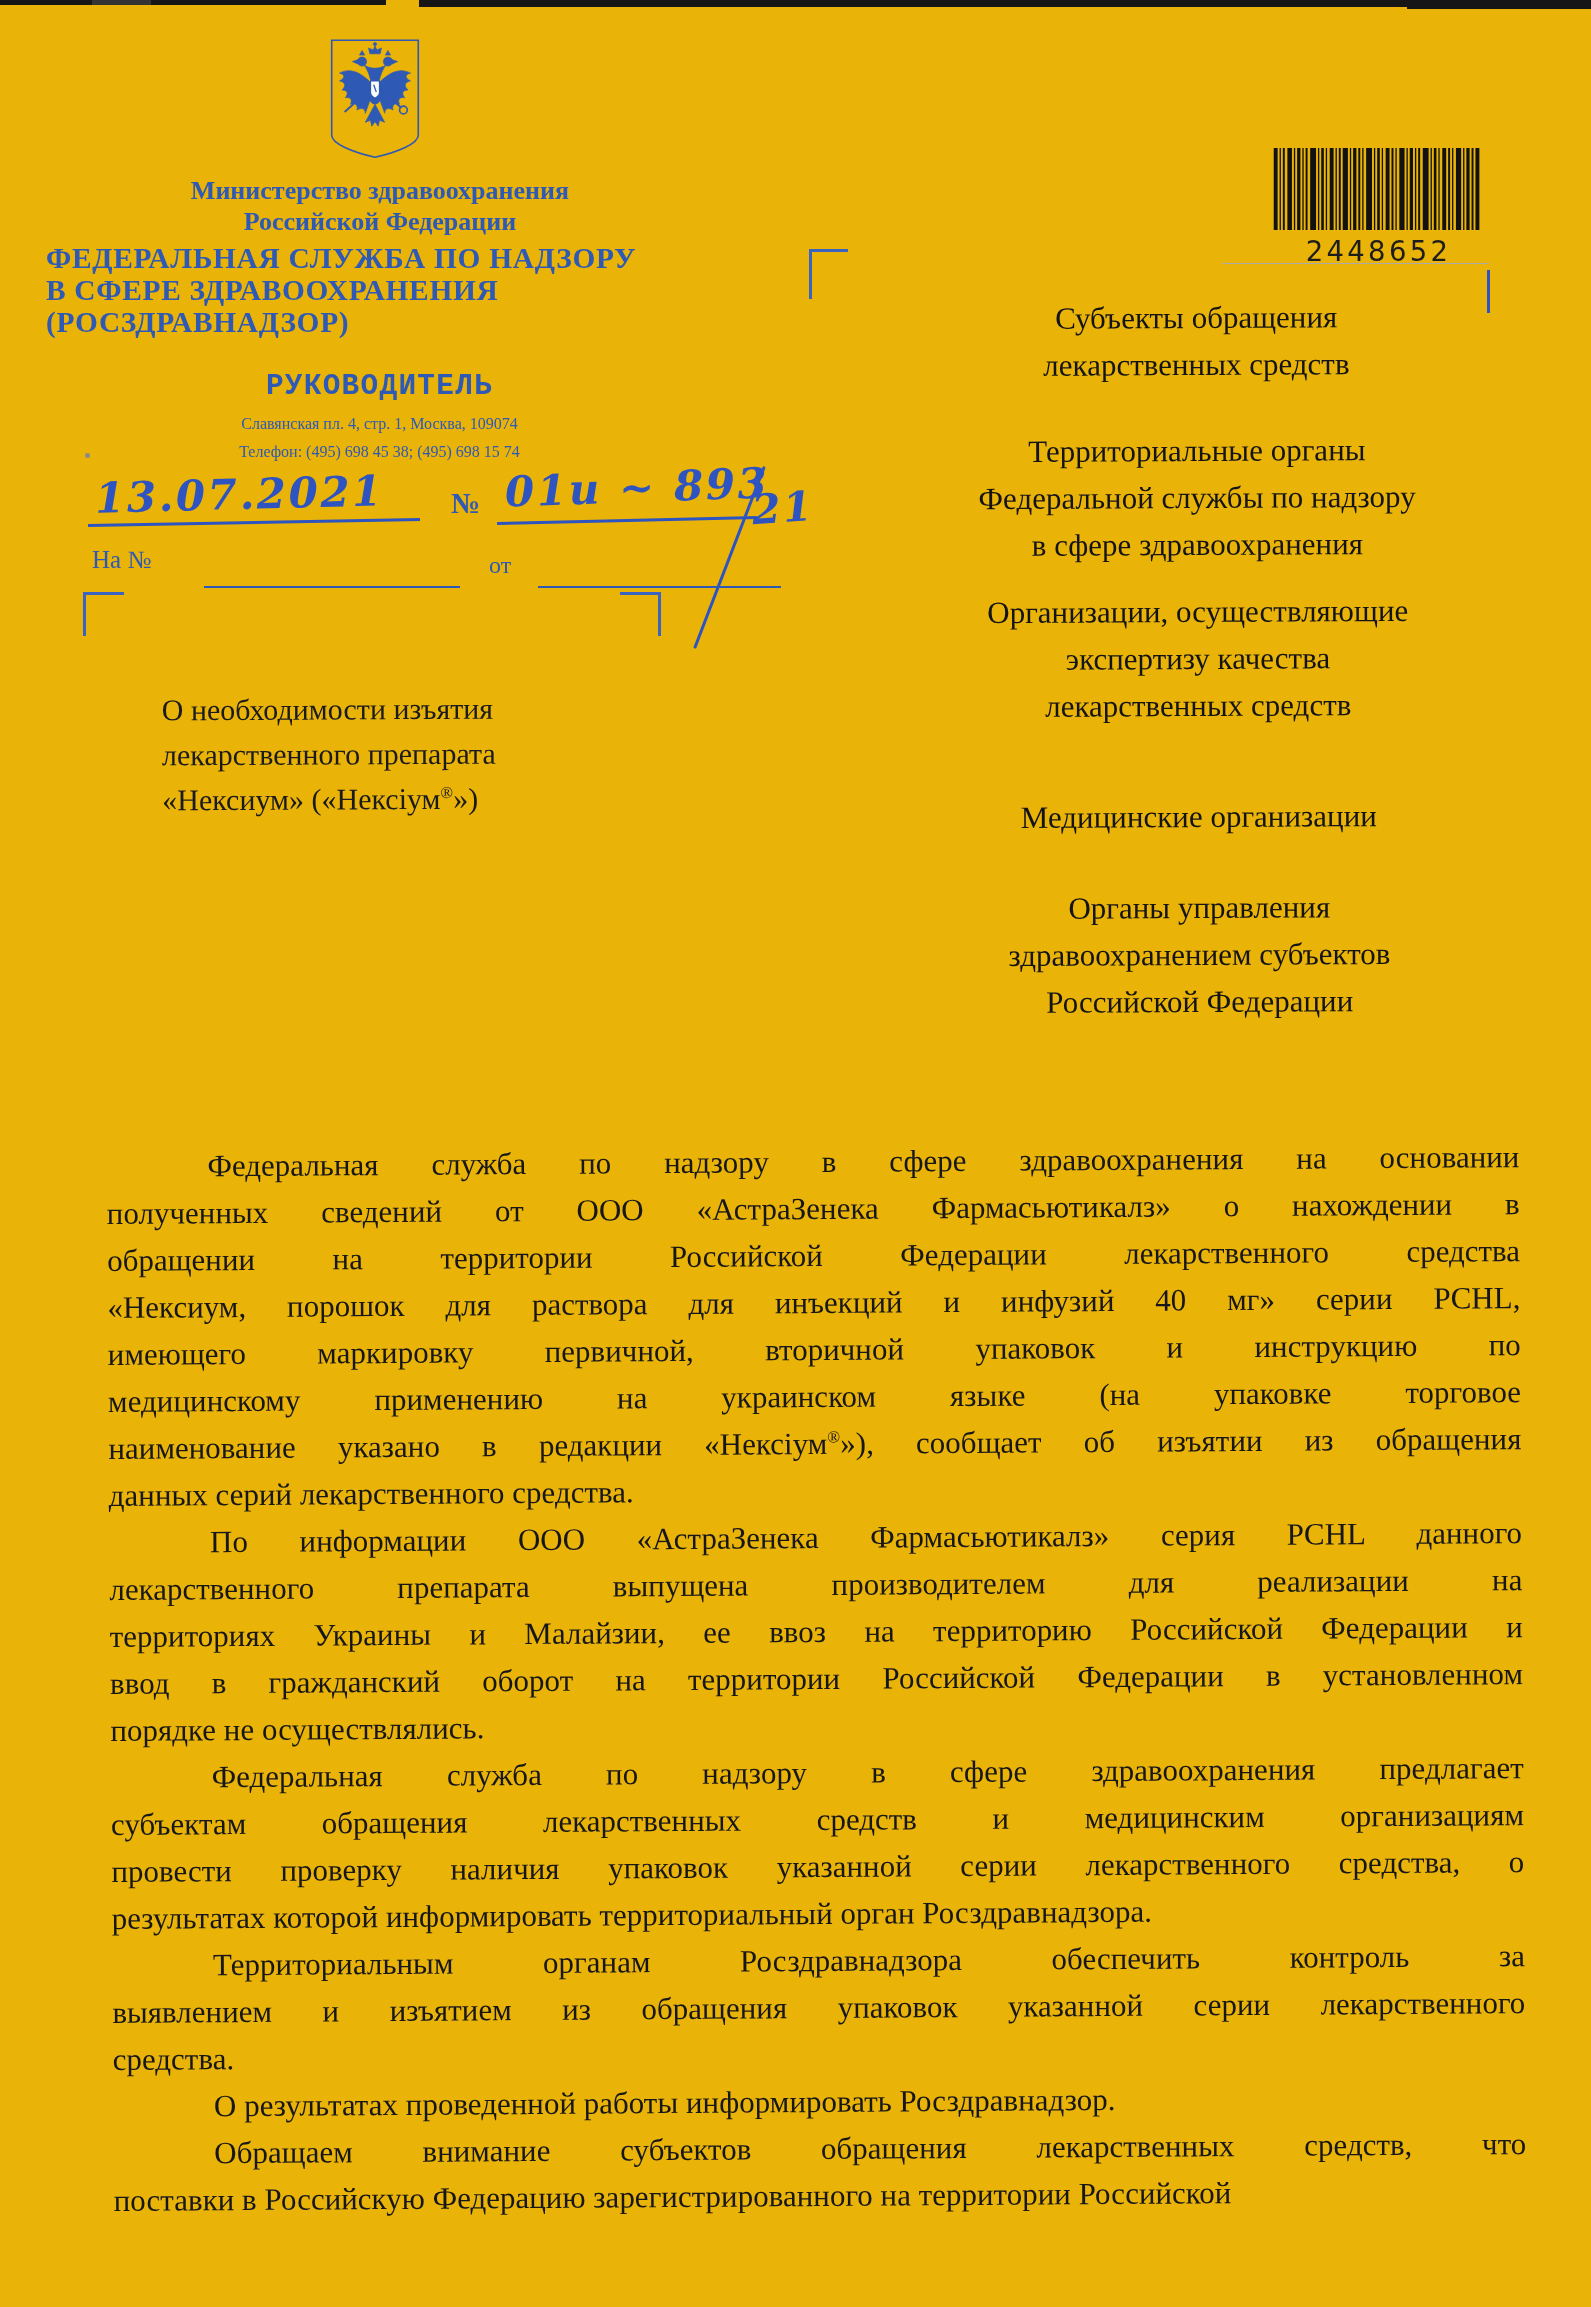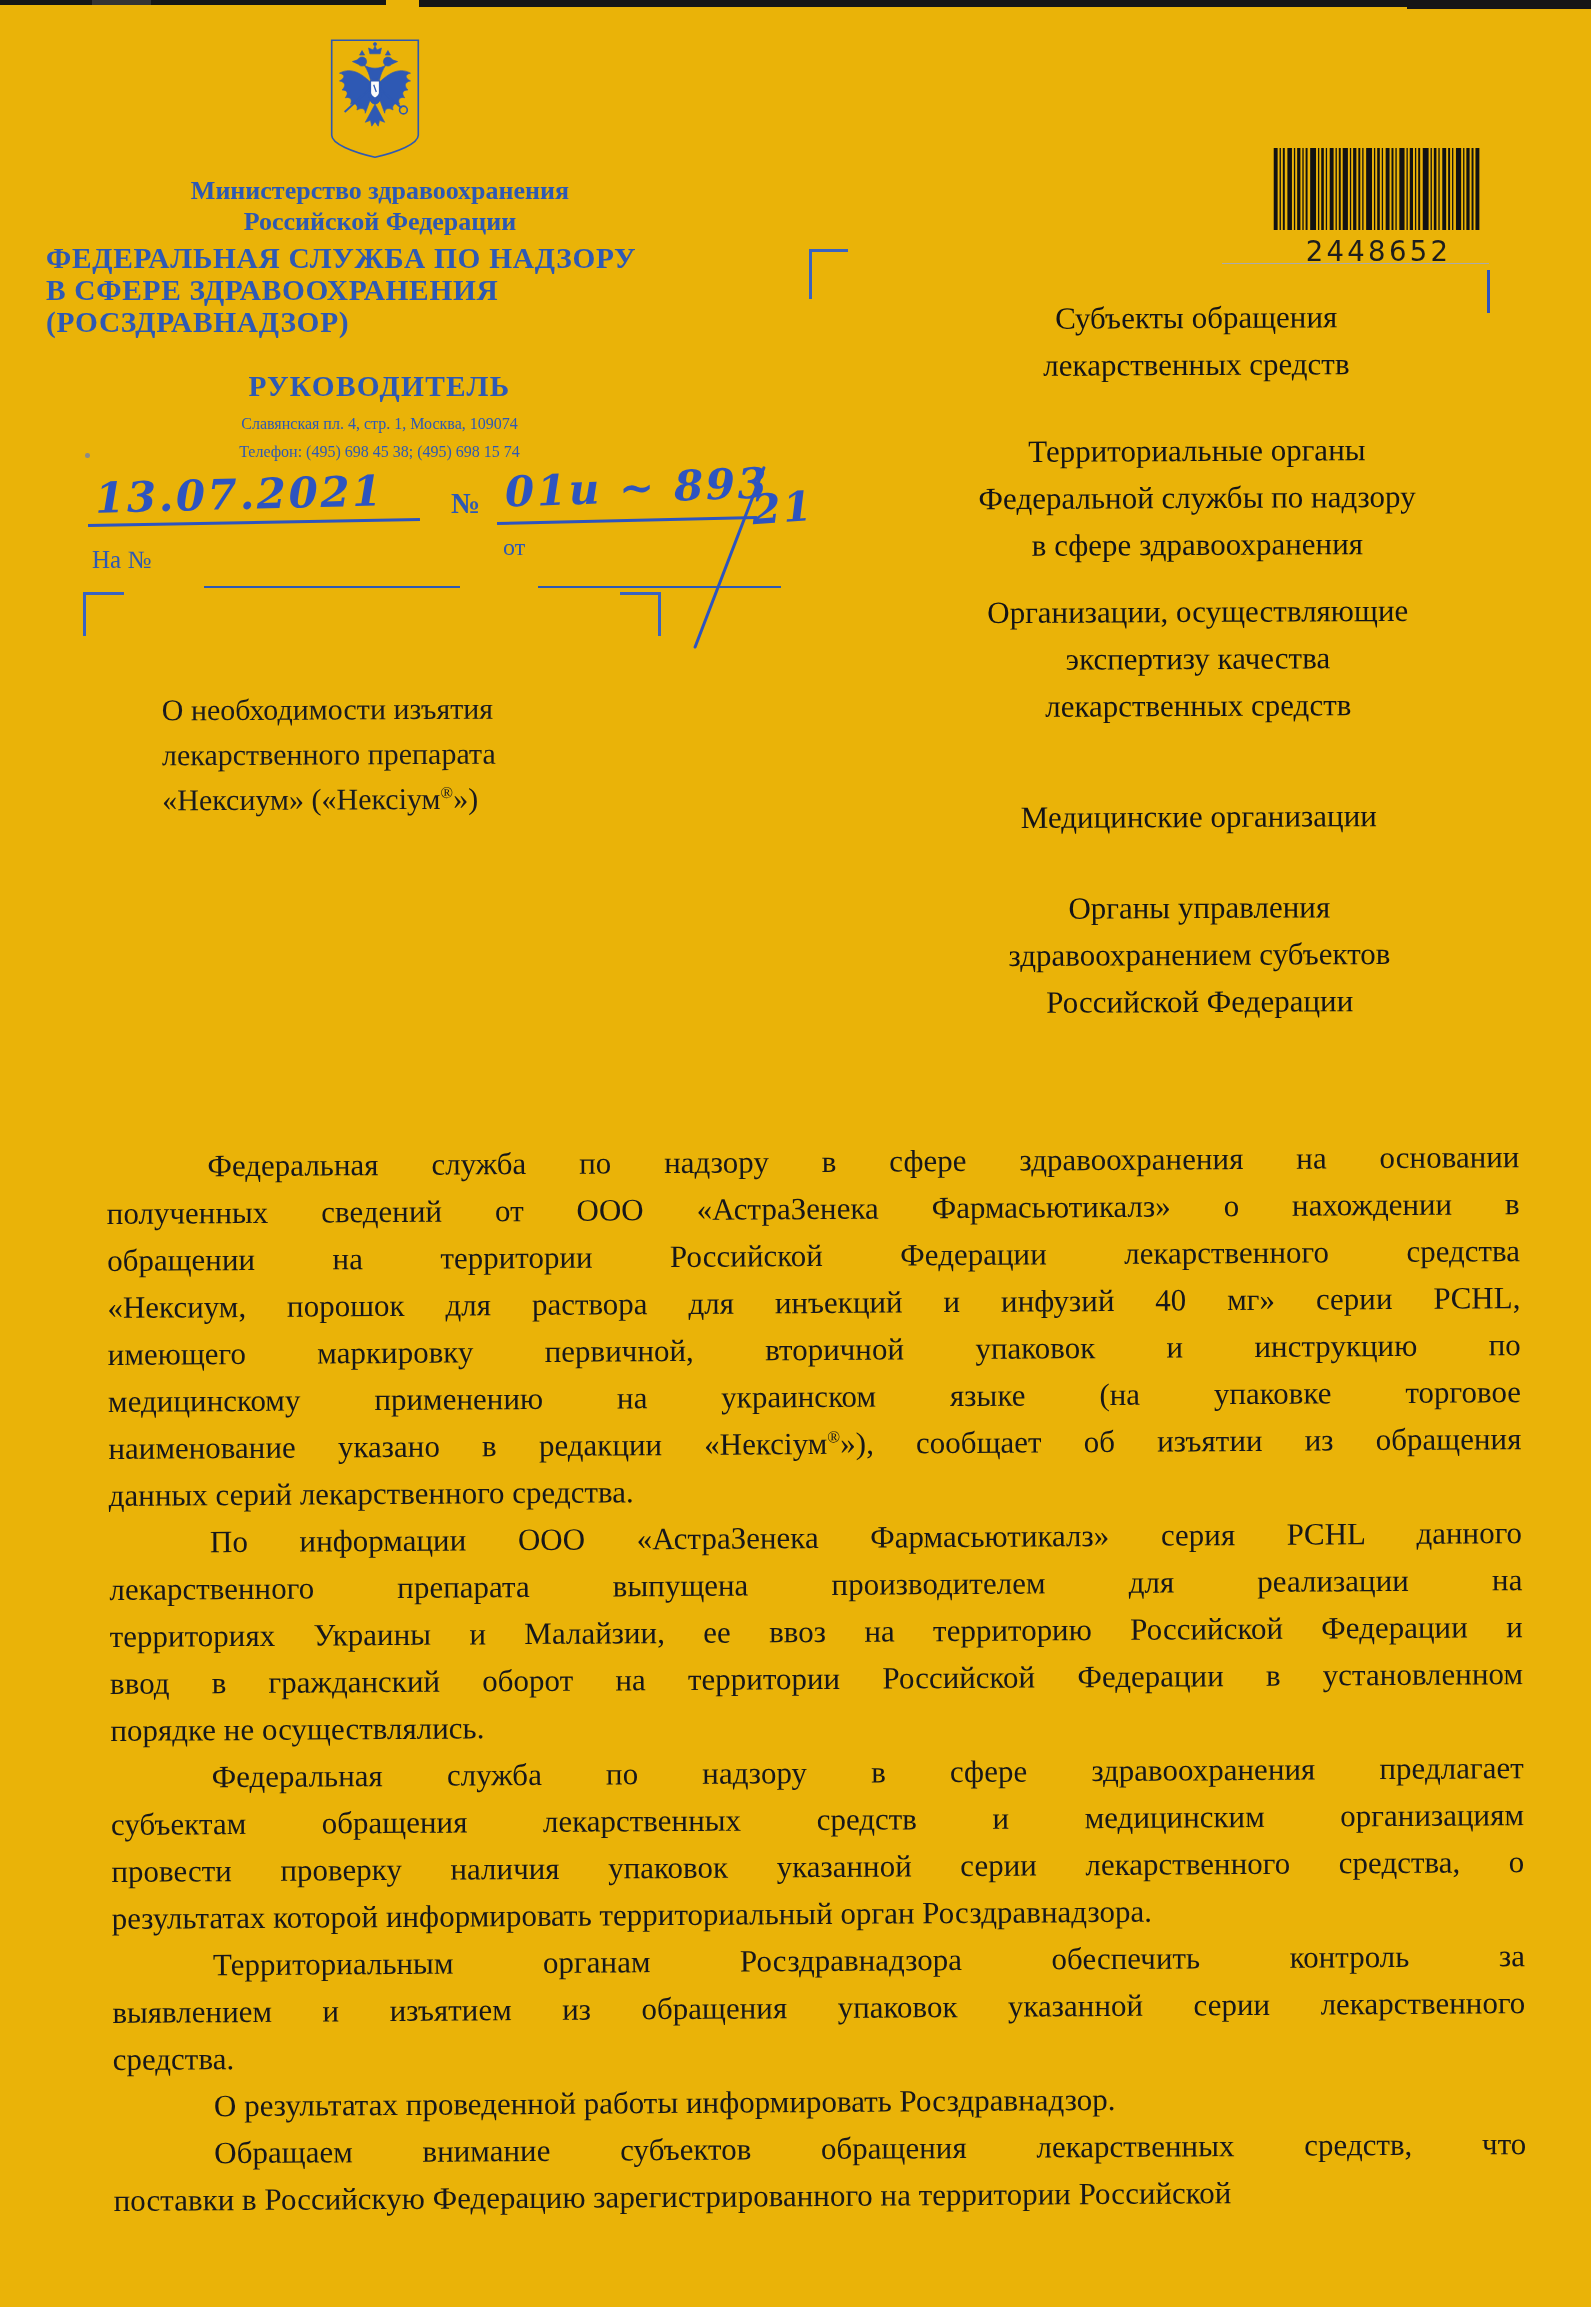--- a/index.html
+++ b/index.html
@@ -8,42 +8,42 @@
 
   
   .scan-strip{position:absolute;background:#161616;}
   .scan-mark{position:absolute;background:#3c3c3c;opacity:.8;}
   .emblem{position:absolute;left:326px;top:37px;width:98px;height:126px;}
   .ministry{position:absolute;left:79px;top:175px;width:602px;text-align:center;
             font-weight:bold;font-size:26px;line-height:31px;color:#2e59b4;}
   .service{position:absolute;left:46px;top:242px;width:667px;text-align:left;
            font-weight:bold;font-size:29.4px;line-height:32px;color:#2e59b4;letter-spacing:0.7px;}
   .position-title{position:absolute;left:46px;top:370px;width:667px;text-align:center;
-           font-weight:bold;font-size:29.4px;color:#2e59b4;letter-spacing:1.3px;}
+           font-weight:bold;font-size:29.4px;color:#2e59b4;letter-spacing:1.3px;font-family:Liberation Mono, monospace;}
   .addr{position:absolute;left:46px;top:410px;width:667px;text-align:center;
         font-size:16px;line-height:27.5px;color:#2e59b4;}
   .tiny-dot{position:absolute;left:85px;top:453px;width:4.6px;height:4.6px;border-radius:50%;background:#8a8a8a;}
 
   
   .hand{position:absolute;font-family:"DejaVu Serif",serif;font-style:italic;font-weight:bold;
         color:#2d54c0;letter-spacing:2.6px;}
   .hw-date{left:95px;top:470px;font-size:42px;transform:rotate(-1.5deg);}
   .hw-number{left:505px;top:463px;font-size:42px;transform:rotate(-2deg);}
   .hw-suffix{left:752px;top:484px;font-size:41px;transform:rotate(-4deg);}
   .num-sign{position:absolute;left:451px;top:487px;font-size:29px;color:#2e59b4;font-weight:bold;}
   .hw-line{position:absolute;height:2.6px;background:#2d54c0;}
   .hw-line.l1{left:88px;top:521px;width:332px;transform:rotate(-1deg);}
   .hw-line.l2{left:497px;top:519px;width:260px;transform:rotate(-1.3deg);}
   .hw-slash{position:absolute;left:728px;top:460px;width:3.3px;height:195px;background:#2d54c0;
             transform:rotate(21deg);border-radius:2px;}
 
   
   .reply-label{position:absolute;font-size:25px;color:#2e59b4;font-weight:normal;}
   .na{left:92px;top:546px;}
-  .ot{left:489px;top:534px;font-size:24px;margin-left:14px;}
+  .ot{left:489px;top:552px;font-size:24px;}
   .ref-line{position:absolute;height:2px;background:#2e59b4;}
   .ref-line.r1{left:204px;top:586px;width:256px;}
   .ref-line.r2{left:538px;top:586px;width:243px;}
 
   
   .crn{position:absolute;background:#3a63c2;}
 
   
   .subject{position:absolute;left:162px;top:686px;width:510px;font-size:30px;line-height:45px;
            color:#1b1b1e;transform:rotate(-0.3deg);}

